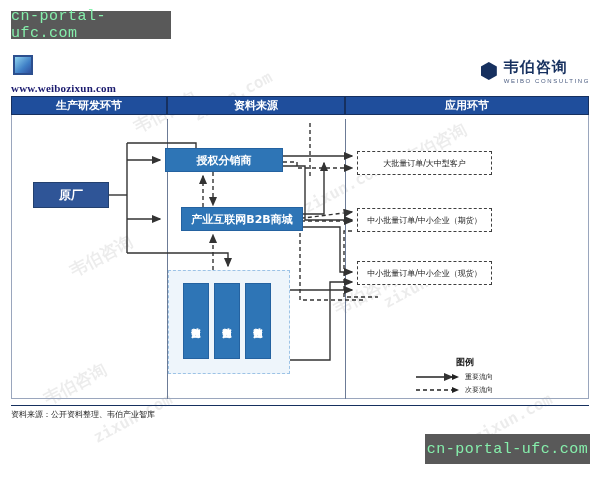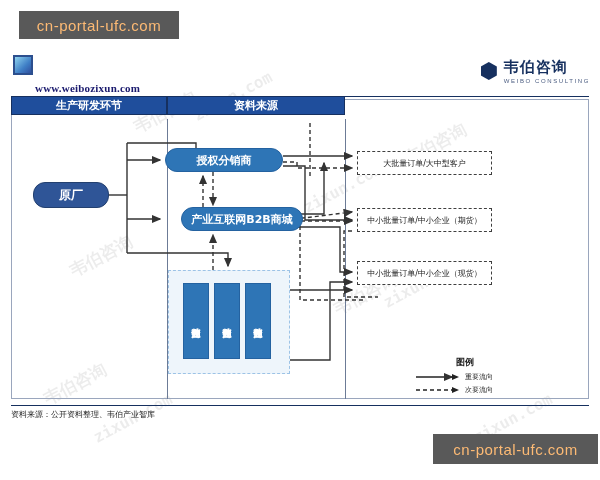--- a/index.html
+++ b/index.html
@@ -4,36 +4,36 @@
 <style>
   html,body{margin:0;padding:0;}
   body{
     width:600px;height:480px;background:#ffffff;overflow:hidden;position:relative;
     font-family:"Liberation Sans","DejaVu Sans",sans-serif;
   }
   #stage{position:absolute;left:0;top:0;width:600px;height:480px;background:#fff;}
 
   
   .url-badge{
-    position:absolute;background:#595959;color:#fdba74;
-    font-family:Liberation Sans, sans-serif;
-    letter-spacing:.5px;display:flex;align-items:center;justify-content:center;margin-left:8px;
+    position:absolute;background:#595959;color:#86efac;
+    font-family:Liberation Mono, monospace;
+    letter-spacing:.5px;display:flex;align-items:center;justify-content:center;
   }
   #badge-top{left:11px;top:11px;width:160px;height:28px;font-size:15px;}
   #badge-bottom{left:425px;top:434px;width:165px;height:30px;font-size:15px;}
 
   
   .logo-square{
     position:absolute;left:13px;top:55px;width:20px;height:20px;
     background:linear-gradient(135deg,#8fd3ef 0%,#3f7fc6 60%,#2f4f9e 100%);
     border:2px solid #2c4f8e;box-sizing:border-box;
   }
   #site-url{
     position:absolute;left:11px;top:82px;font-family:"Liberation Serif","DejaVu Serif",serif;
-    font-size:11px;color:#1a1a6e;font-weight:bold;letter-spacing:.2px;margin-left:24px;
+    font-size:11px;color:#1a1a6e;font-weight:bold;letter-spacing:.2px;
   }
   .hdr-rule{position:absolute;left:11px;top:96px;width:578px;height:1px;background:#16305f;}
 
   #brand{position:absolute;right:10px;top:60px;display:flex;align-items:center;gap:5px;}
   #brand .hexwrap{width:18px;height:20px;position:relative;}
   #brand .hex{
     width:16px;height:18px;background:#16305f;
     clip-path:polygon(50% 0,100% 25%,100% 75%,50% 100%,0 75%,0 25%);
   }
   #brand .btext{line-height:1.05;}
@@ -51,21 +51,21 @@
   #col1{left:11px;width:156px;}
   #col2{left:167px;width:178px;}
   #col3{left:345px;width:244px;}
   .vdiv{position:absolute;top:119px;width:1px;height:280px;background:#6c7b96;}
   #vdiv1{left:167px;}
   #vdiv2{left:345px;}
 
   
   .box{position:absolute;box-sizing:border-box;display:flex;align-items:center;
     justify-content:center;text-align:center;color:#ffffff;font-weight:bold;
-    font-family:"DejaVu Sans","Liberation Sans",sans-serif;border-radius:12px;}
+    font-family:"DejaVu Sans","Liberation Sans",sans-serif;}
   #box-oem{left:33px;top:182px;width:76px;height:26px;background:#2f5597;
     border:1px solid #23406f;font-size:12px;}
   #box-auth{left:165px;top:148px;width:118px;height:24px;background:#2e75b6;
     border:1px solid #2462a0;font-size:11px;}
   #box-b2b{left:181px;top:207px;width:122px;height:24px;background:#2e75b6;
     border:1px solid #2462a0;font-size:11px;}
 
   .vbox{position:absolute;width:26px;height:76px;background:#2e75b6;
     border:1px solid #2462a0;box-sizing:border-box;color:#fff;font-size:9px;
     font-weight:bold;line-height:1.12;display:flex;align-items:center;
@@ -142,20 +142,21 @@
       </div>
     <div class="btext">
       <div id="brand-cn">韦伯咨询</div>
       <div id="brand-en">WEIBO CONSULTING</div>
     </div>
   </div>
 
   <div id="frame"></div>
   <div class="colbar" id="col1">生产研发环节</div>
   <div class="colbar" id="col2">资料来源</div>
+  <div class="colbar" id="col3">应用环节</div>
   <div class="vdiv" id="vdiv1"></div>
   <div class="vdiv" id="vdiv2"></div>
 
   <svg id="wires">
     <defs>
       <marker id="ah" markerWidth="7" markerHeight="7" refX="6" refY="3" orient="auto">
         <path d="M0,0 L7,3 L0,6 z" fill="#333"></path>
       </marker>
       <marker id="ahd" markerWidth="7" markerHeight="7" refX="6" refY="3" orient="auto">
         <path d="M0,0 L7,3 L0,6 z" fill="#333"></path>

